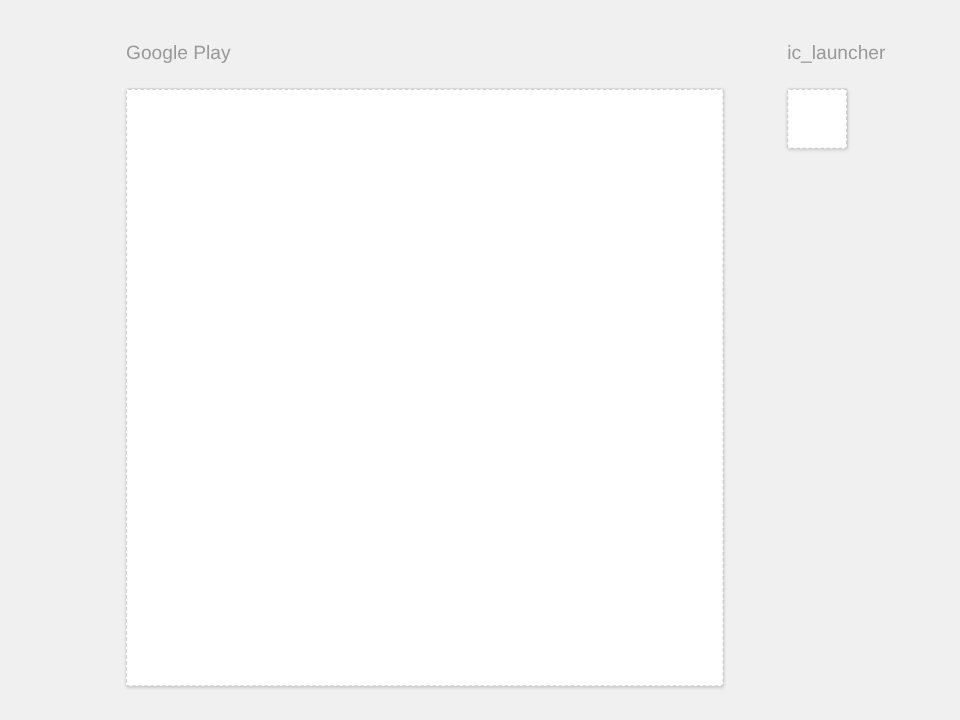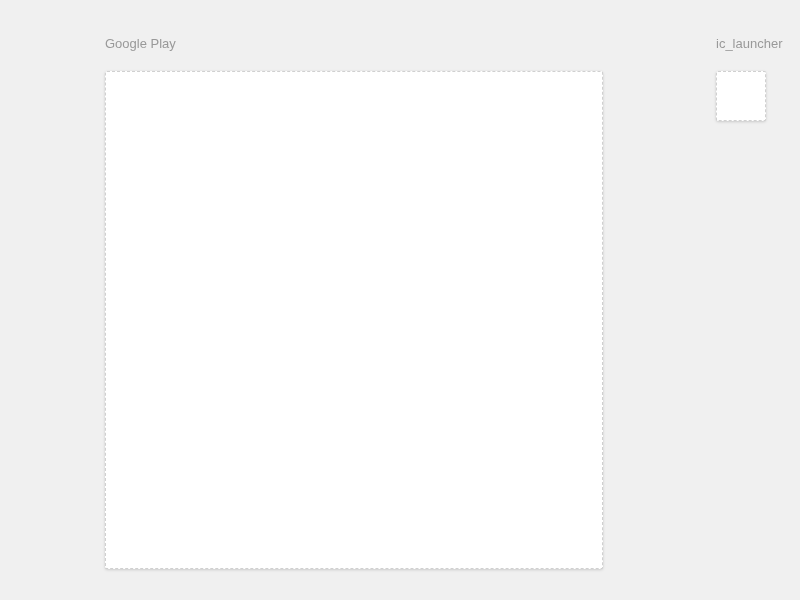--- a/index.html
+++ b/index.html
@@ -8,42 +8,42 @@
       height: 600px;
       background: #f0f0f0;
       font-family: -apple-system, "Helvetica Neue", Arial, sans-serif;
       overflow: hidden;
       position: relative;
     }
     .asset-group {
       position: absolute;
     }
     .asset-label {
-      font-size: 13px;
+      font-size: 16px;
       color: #999;
       margin-bottom: 20px;
       font-weight: 400;
     }
     .asset-box {
       background: #fff;
       box-shadow: 0 1px 3px rgba(0,0,0,0.15), 0 0 1px rgba(0,0,0,0.08);
       border: 1px dashed #d0d0d0;
       border-radius: 2px;
     }
     .group-feature {
       top: 36px;
       left: 105px;
     }
     .box-feature {
       width: 498px;
       height: 498px;
     }
     .group-icon {
       top: 36px;
-      left: 716px;
+      left: 656px;
     }
     .box-icon {
       width: 50px;
       height: 50px;
     }
   </style>
 </head>
 <body>
 
 <div class="asset-group group-feature">

